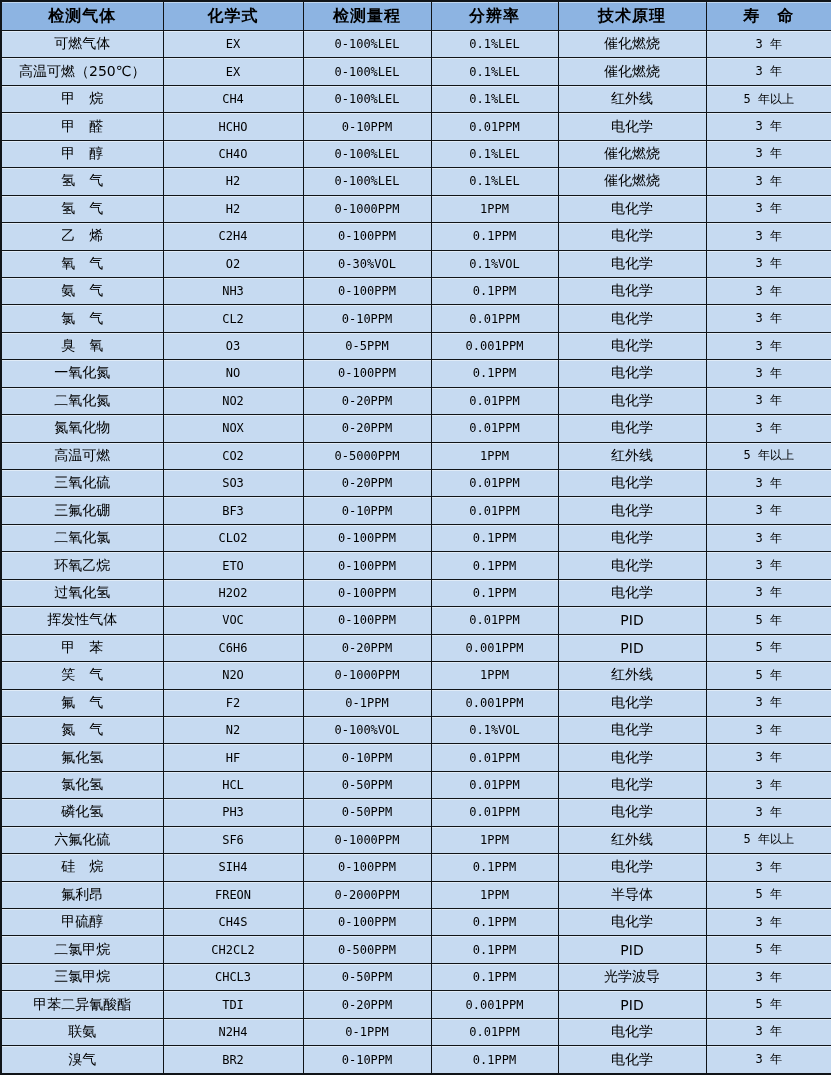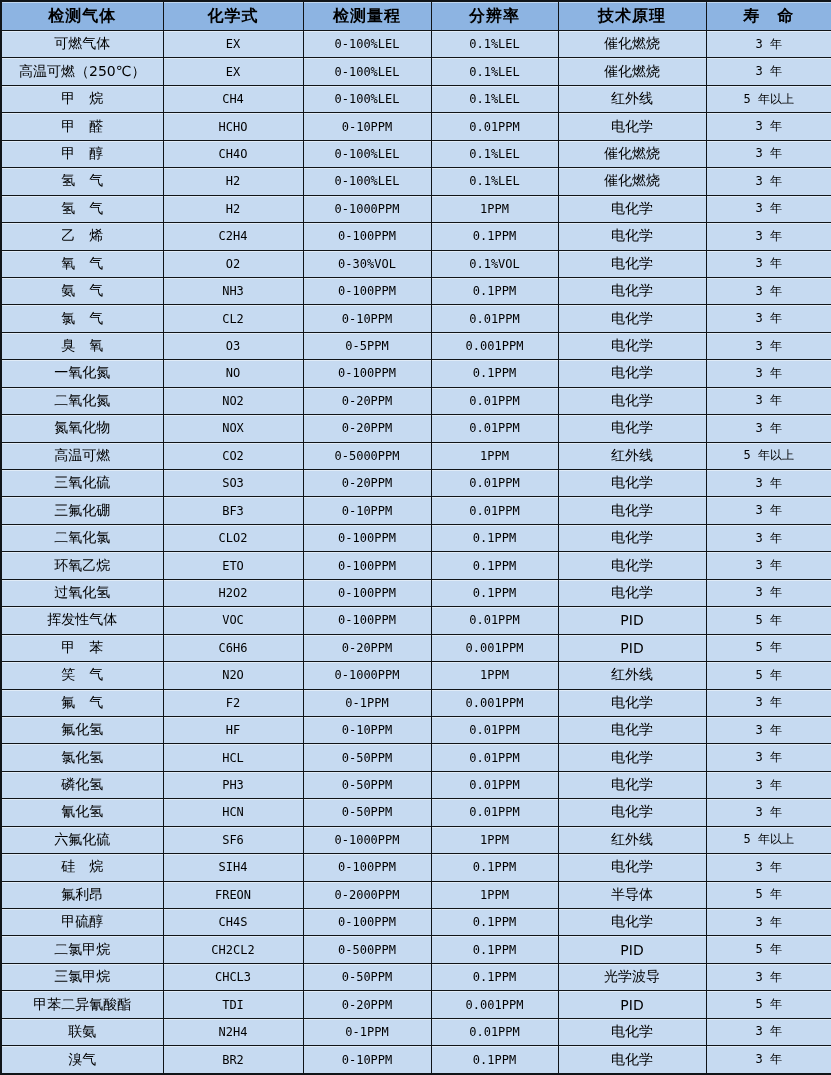--- a/index.html
+++ b/index.html
@@ -300,20 +300,28 @@
 
   <tr>
     <td class="c-cjk">氟　气</td>
     <td class="c-lat">F2</td>
     <td class="c-lat">0-1PPM</td>
     <td class="c-lat">0.001PPM</td>
     <td class="c-cjk">电化学</td>
     <td class="c-lat">3 年</td>
   </tr>
 
+  <tr>
+    <td class="c-cjk">氮　气</td>
+    <td class="c-lat">N2</td>
+    <td class="c-lat">0-100%VOL</td>
+    <td class="c-lat">0.1%VOL</td>
+    <td class="c-cjk">电化学</td>
+    <td class="c-lat">3 年</td>
+  </tr>
 
   <tr>
     <td class="c-cjk">氟化氢</td>
     <td class="c-lat">HF</td>
     <td class="c-lat">0-10PPM</td>
     <td class="c-lat">0.01PPM</td>
     <td class="c-cjk">电化学</td>
     <td class="c-lat">3 年</td>
   </tr>
 
@@ -328,28 +336,20 @@
 
   <tr>
     <td class="c-cjk">磷化氢</td>
     <td class="c-lat">PH3</td>
     <td class="c-lat">0-50PPM</td>
     <td class="c-lat">0.01PPM</td>
     <td class="c-cjk">电化学</td>
     <td class="c-lat">3 年</td>
   </tr>
 
-  <tr>
-    <td class="c-cjk">氰化氢</td>
-    <td class="c-lat">HCN</td>
-    <td class="c-lat">0-50PPM</td>
-    <td class="c-lat">0.01PPM</td>
-    <td class="c-cjk">电化学</td>
-    <td class="c-lat">3 年</td>
-  </tr>
 
 
   <tr>
     <td class="c-cjk">六氟化硫</td>
     <td class="c-lat">SF6</td>
     <td class="c-lat">0-1000PPM</td>
     <td class="c-lat">1PPM</td>
     <td class="c-cjk">红外线</td>
     <td class="c-lat">5 年以上</td>
   </tr>

